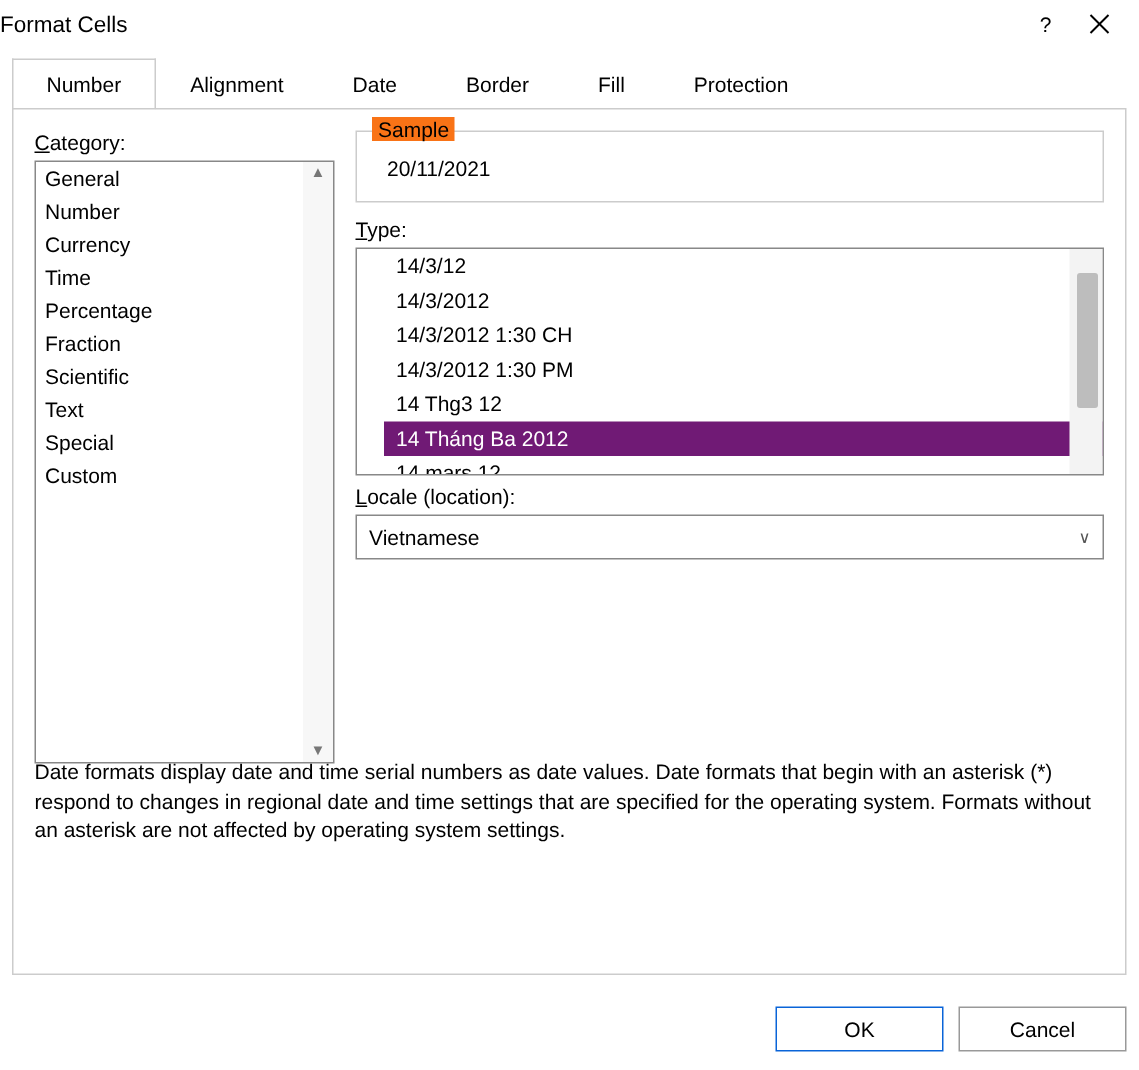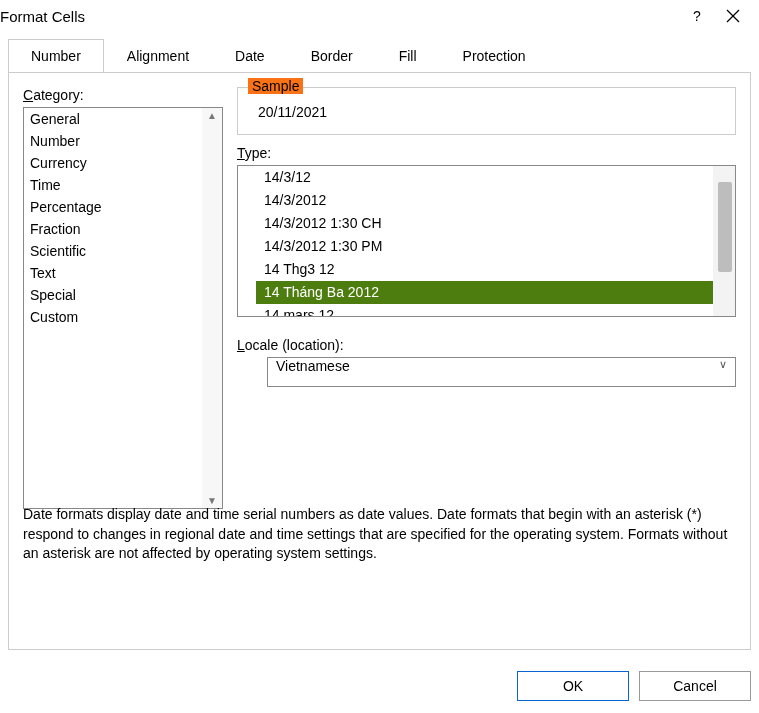--- a/index.html
+++ b/index.html
@@ -87,37 +87,36 @@
     }
     .sample-value { padding: 8px 0 0 8px; font-size: 14px; }
     .type-list {
       border: 1px solid #888;
       height: 152px;
       position: relative;
       overflow: hidden;
       font-size: 14px;
     }
     .type-list .tl-item { padding: 1px 8px; cursor: default; line-height: 21px; margin-left: 18px;}
-    .type-list .tl-item.selected { background: #4d7c0f; color: #fff; }
+    .type-list .tl-item.selected { background: #701a75; color: #fff; }
     .type-scroll {
       position: absolute; right: 3px; top: 16px; width: 14px; height: 90px;
       background: #bdbdbd; border-radius: 2px;
     }
     .type-scroll-track {
       position: absolute; right: 0; top: 0; bottom: 0; width: 22px;
       background: #f3f3f3;
     }
     .locale-select {
       border: 1px solid #888;
       height: 30px;
-      display: flex; 
+      display: flex; align-items: center;
       padding: 0 8px;
       font-size: 14px;
       justify-content: space-between;
-      margin-left: 30px;
     }
     .chevron { font-size: 11px; color: #555; }
     .desc {
       position: absolute;
       left: 14px; right: 14px; top: 432px;
       font-size: 14px;
       line-height: 1.4;
     }
     .footer {
       position: absolute;
@@ -191,21 +190,21 @@
         <div class="tl-item">14/3/2012 1:30 CH</div>
         <div class="tl-item">14/3/2012 1:30 PM</div>
         <div class="tl-item">14 Thg3 12</div>
         <div class="tl-item selected">14 Tháng Ba 2012</div>
         <div class="tl-item">14 mars 12</div>
         <div class="type-scroll-track">
           <div class="type-scroll"></div>
         </div>
       </div>
 
-      <span class="label" style="margin-top:20px"><span class="u">L</span>ocale (location):</span>
+      <span class="label" style="margin-top:6px"><span class="u">L</span>ocale (location):</span>
       <div class="locale-select">
         <span>Vietnamese</span>
         <span class="chevron">∨</span>
       </div>
     </div>
   </div>
 
   <div class="desc">Date formats display date and time serial numbers as date values.  Date formats that begin with an asterisk (*) respond to changes in regional date and time settings that are specified for the operating system. Formats without an asterisk are not affected by operating system settings.</div>
 </div>
 

